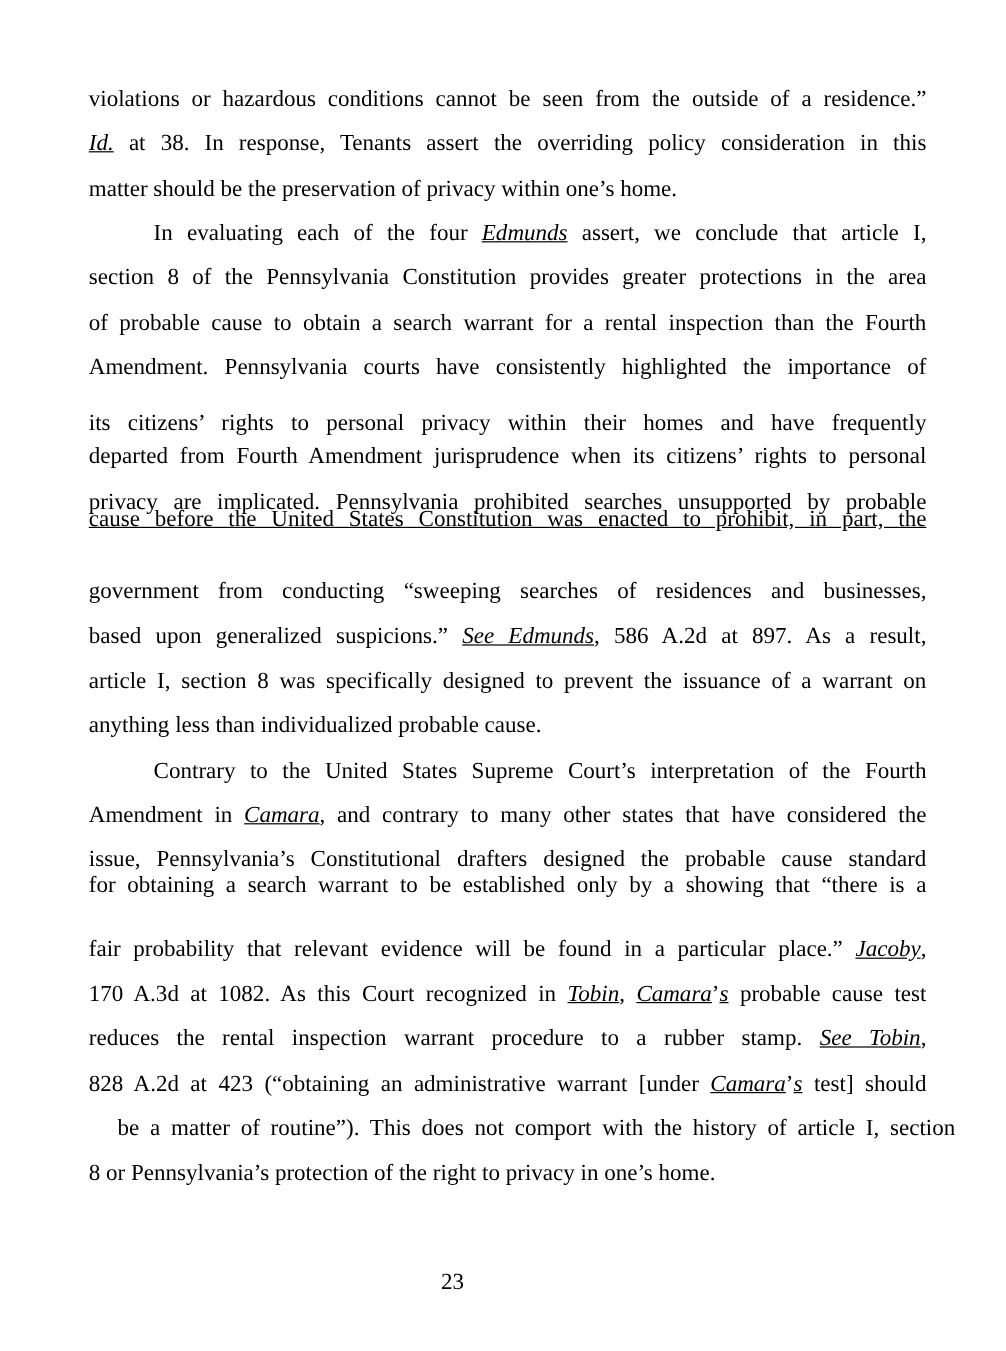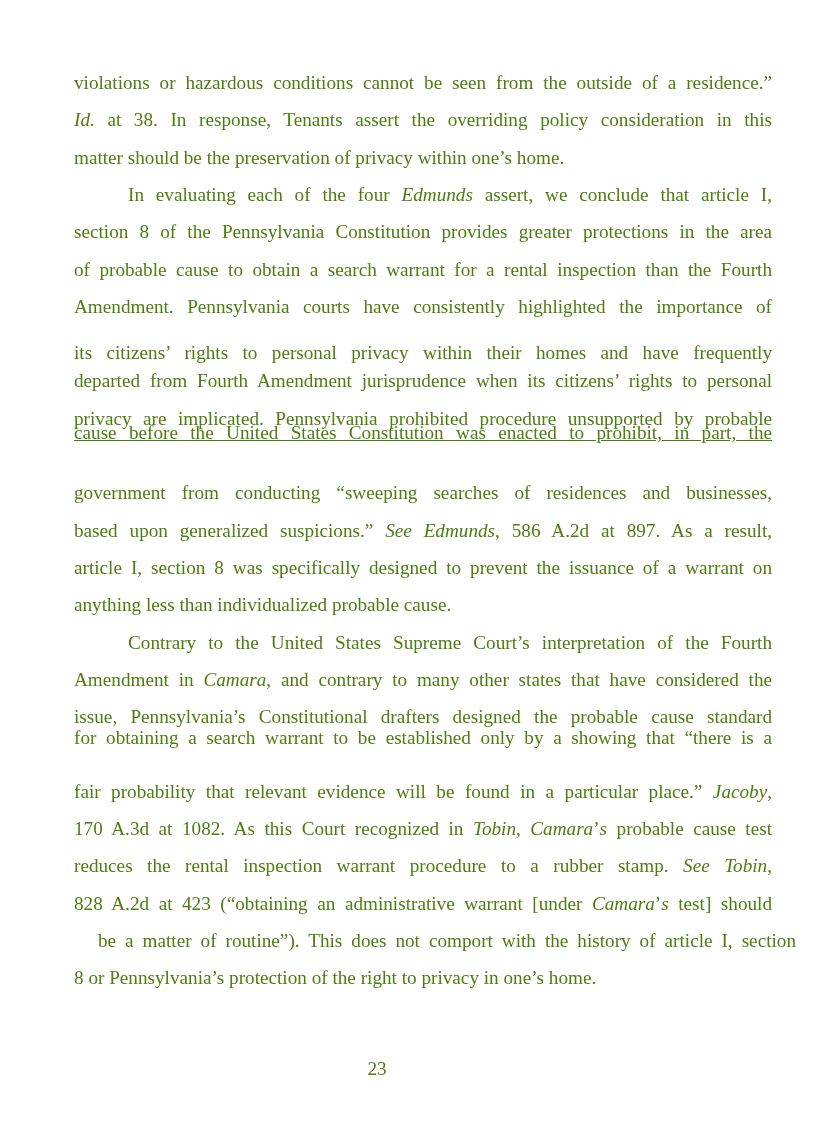--- a/index.html
+++ b/index.html
@@ -1,51 +1,51 @@
 <!DOCTYPE html>
 <html><head>
   <meta charset="utf-8">
   <style>
     html, body { margin: 0; padding: 0; background: #ffffff; }
     body { width: 838px; height: 1126px; position: relative; overflow: hidden; }
     .page {
       position: absolute; left: 0; top: 0; width: 838px; height: 1126px;
-      background: #ffffff; color: #4d7c0f;
+      background: #ffffff; color: #000000;
       font-family: "Liberation Serif", "DejaVu Serif", serif;
       font-size: 19.2px;
     }
     .line {
       position: absolute; left: 74px; width: 698px;
       height: 26px; line-height: 26px;
       white-space: nowrap;
       text-align: justify; text-align-last: justify;
     }
     .line.last { text-align-last: left; }
     .line.indent { left: 128px; width: 644px; }
-    .line span.i { font-style: italic; }
+    .line span.i { font-style: italic; text-decoration: underline; }
     .page-number {
       position: absolute; left: 0; width: 754px; top: 1056px;
       text-align: center; font-size: 19.2px; line-height: 26px;
     }
   </style>
 </head>
 <body>
 
 <div class="page">
   <div id="body-text">
       <div class="line" style="top: 70px;"><span>violations or hazardous conditions cannot be seen from the outside of a residence.”</span></div>
       <div class="line" style="top: 107.3px;"><span class="i">Id.</span><span> at 38.  In response, Tenants assert the overriding policy consideration in this</span></div>
       <div class="line last" style="top: 144.6px;"><span>matter should be the preservation of privacy within one’s home.</span></div>
       <div class="line indent" style="top: 181.9px;"><span>In evaluating each of the four </span><span class="i">Edmunds</span><span> assert, we conclude that article I,</span></div>
       <div class="line" style="top: 219.2px;"><span>section 8 of the Pennsylvania Constitution provides greater protections in the area</span></div>
       <div class="line" style="top: 256.5px;"><span>of probable cause to obtain a search warrant for a rental inspection than the Fourth</span></div>
       <div class="line" style="top: 293.8px;"><span>Amendment.  Pennsylvania courts have consistently highlighted the importance of</span></div>
       <div class="line" style="top: 340px;"><span>its citizens’ rights to personal privacy within their homes and have frequently</span></div>
       <div class="line" style="top: 368.4px;"><span>departed from Fourth Amendment jurisprudence when its citizens’ rights to personal</span></div>
-      <div class="line" style="top: 405.7px;"><span>privacy are implicated.  Pennsylvania prohibited procedure unsupported by probable</span></div>
+      <div class="line" style="top: 405.7px;"><span>privacy are implicated.  Pennsylvania prohibited searches unsupported by probable</span></div>
       <div class="line" style="top: 420px; text-decoration: underline;"><span>cause before the United States Constitution was enacted to prohibit, in part, the</span></div>
       <div class="line" style="top: 480.3px;"><span>government from conducting “sweeping searches of residences and businesses,</span></div>
       <div class="line" style="top: 517.6px;"><span>based upon generalized suspicions.”  </span><span class="i">See Edmunds</span><span>, 586 A.2d at 897.  As a result,</span></div>
       <div class="line" style="top: 554.9px;"><span>article I, section 8 was specifically designed to prevent the issuance of a warrant on</span></div>
       <div class="line last" style="top: 592.2px;"><span>anything less than individualized probable cause.</span></div>
       <div class="line indent" style="top: 629.5px;"><span>Contrary to the United States Supreme Court’s interpretation of the Fourth</span></div>
       <div class="line" style="top: 666.8px;"><span>Amendment in </span><span class="i">Camara</span><span>, and contrary to many other states that have considered the</span></div>
       <div class="line" style="top: 704.1px;"><span>issue, Pennsylvania’s Constitutional drafters designed the probable cause standard</span></div>
       <div class="line" style="top: 725px;"><span>for obtaining a search warrant to be established only by a showing that “there is a</span></div>
       <div class="line" style="top: 778.7px;"><span>fair probability that relevant evidence will be found in a particular place.”  </span><span class="i">Jacoby</span><span>,</span></div>

